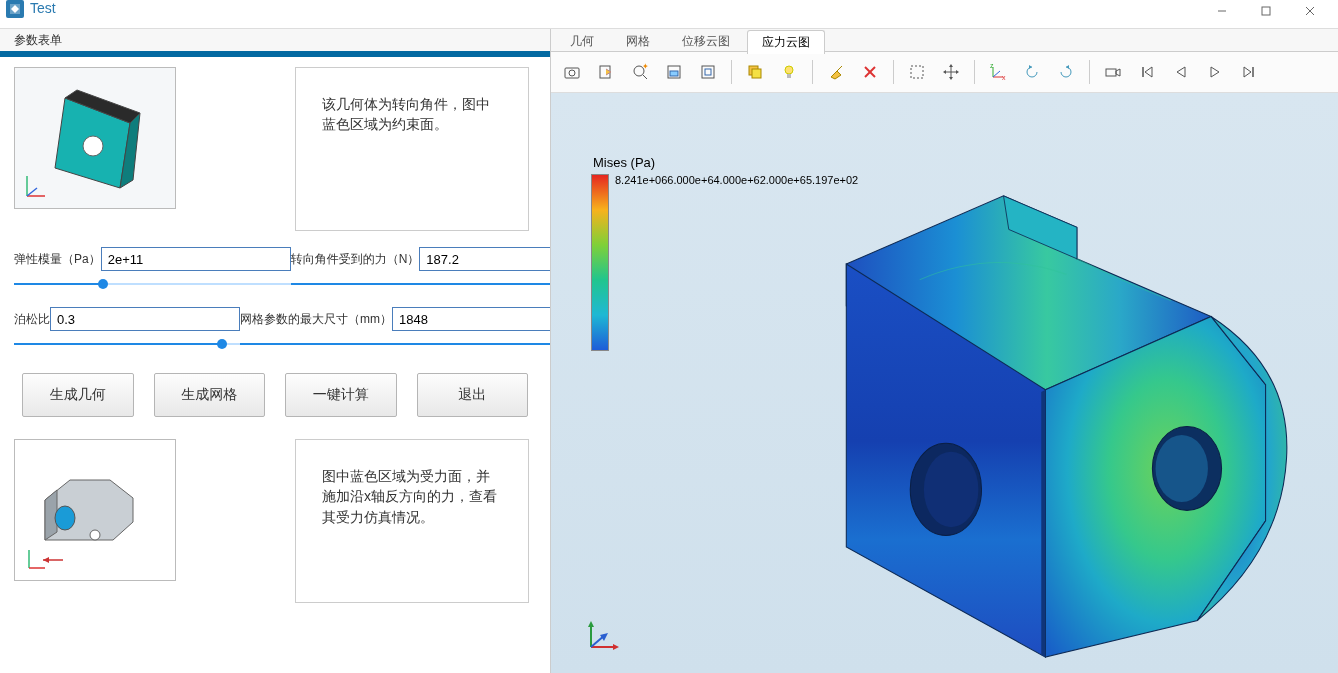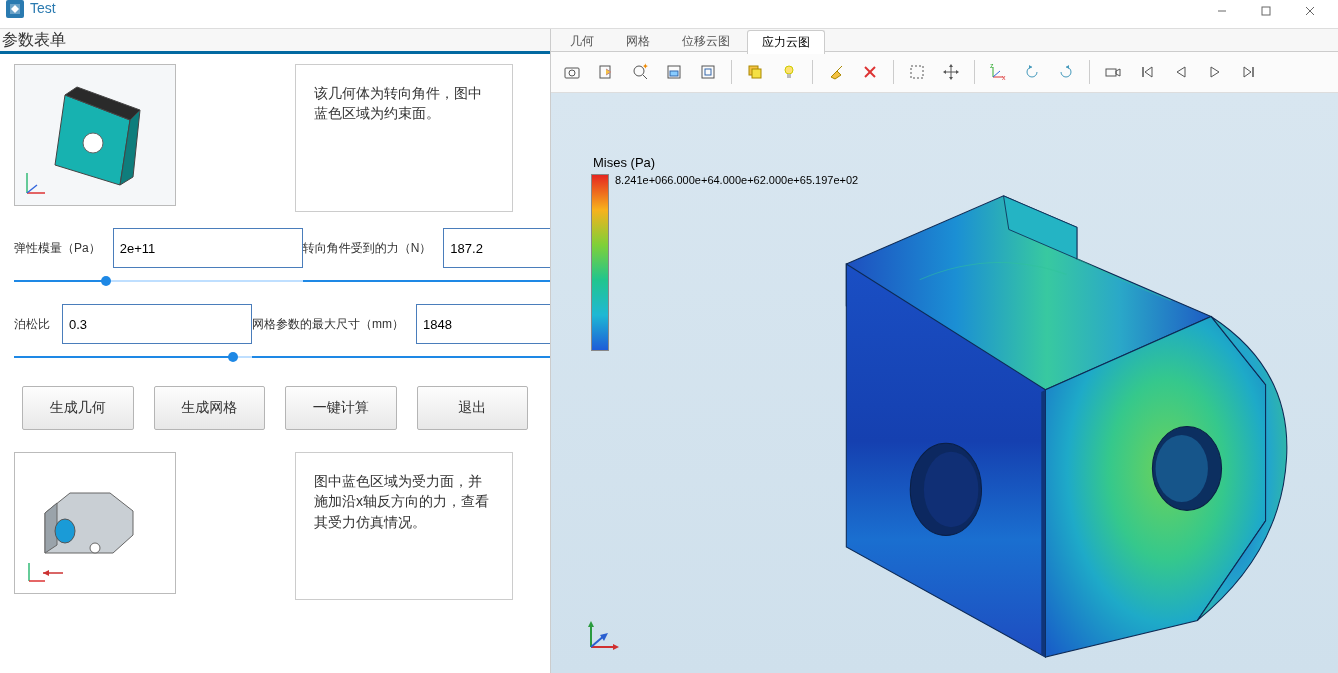--- a/index.html
+++ b/index.html
@@ -5,31 +5,31 @@
 html,body{margin:0;padding:0;height:100%;font-family:"Microsoft YaHei",Arial,sans-serif;font-size:12px;color:#333;background:#fff;overflow:hidden}
 .window{display:flex;flex-direction:column;height:100vh;width:100vw}
 .titlebar{height:28px;display:flex;padding:0 6px;border-bottom:1px solid #ddd;background:#fff}
 .titlebar .app-icon{width:18px;height:18px;background:#2a7ab0;margin-right:6px;border-radius:2px;display:flex;align-items:center;justify-content:center}
 .titlebar .app-icon svg{width:12px;height:12px}
 .titlebar .title{color:#2a7ab0;font-size:14px}
 .titlebar .win-controls{margin-left:auto;display:flex}
 .titlebar .win-controls .btn{width:44px;height:22px;display:flex;align-items:center;justify-content:center;color:#888}
 .content{flex:1;display:flex;min-height:0}
 .left-pane{width:550px;display:flex;flex-direction:column;border-right:1px solid #ccc}
-.pane-header{height:22px;display:flex;align-items:center;padding:0 2px;border-bottom:3px solid #0369a1;background:#f7f7f7;font-size:16px}
+.pane-header{height:22px;display:flex;align-items:center;padding:0 14px;border-bottom:6px solid #0369a1;background:#f7f7f7;font-size:12px}
 .left-body{padding:10px 14px;flex:1;overflow:auto}
 .row{display:flex;align-items:flex-start;margin-bottom:16px}
 .row .cell{flex:1}
 .row .gap{width:40px}
 .thumb{width:160px;height:140px;border:1px solid #bbb;background:#f5f7f9;display:flex;align-items:center;justify-content:center;position:relative}
 .thumb svg{width:100%;height:100%}
-.note{border:1px solid #ccc;background:#fff;padding:18px;font-size:14px;line-height:1.45;min-height:110px;width:180px}
-.field-row{display:flex;align-items:center;gap:12px}
+.note{border:1px solid #ccc;background:#fff;padding:26px;font-size:14px;line-height:1.45;min-height:110px;width:180px}
+.field-row{display:flex;align-items:center;gap:0}
 .field-row label{white-space:nowrap;font-size:12px}
-.field-row input[type=text]{flex:1;height:22px;border:1px solid #4a7dbb;padding:8px 6px;font-size:13px;background:#fff}
+.field-row input[type=text]{flex:1;height:22px;border:1px solid #4a7dbb;padding:0 6px;font-size:13px;background:#fff}
 .slider{margin-top:6px;position:relative;height:14px}
 .slider .track{position:absolute;left:0;right:0;top:6px;height:2px;background:#bfdfff}
 .slider .fill{position:absolute;left:0;top:6px;height:2px;background:#1e88e5}
 .slider .handle{position:absolute;top:2px;width:10px;height:10px;border-radius:50%;background:#1e88e5;transform:translateX(-50%)}
 .btn-row{display:flex;gap:20px;margin:22px 8px}
 .action-btn{flex:1;height:42px;background:linear-gradient(#fdfdfd,#e8e8e8);border:1px solid #b5b5b5;border-radius:2px;font-size:14px;display:flex;align-items:center;justify-content:center;cursor:pointer}
 .right-pane{flex:1;display:flex;flex-direction:column;min-width:0}
 .tabs{height:22px;display:flex;align-items:flex-start;background:#f7f7f7;border-bottom:1px solid #ccc;padding-left:4px}
 .tab{padding:3px 14px;font-size:12px;border:1px solid transparent;border-bottom:none;cursor:pointer;color:#555;background:transparent;margin-right:2px;border-radius:3px 3px 0 0}
 .tab.active{background:#fff;border-color:#ccc;color:#000;position:relative;top:1px}

